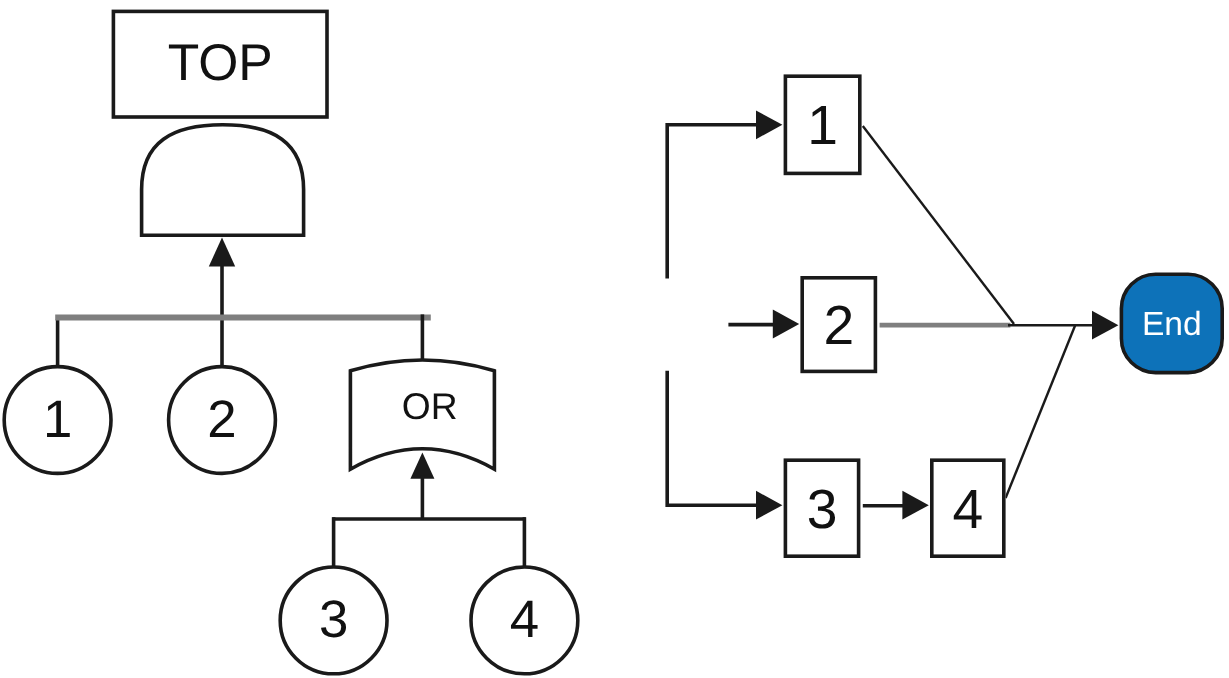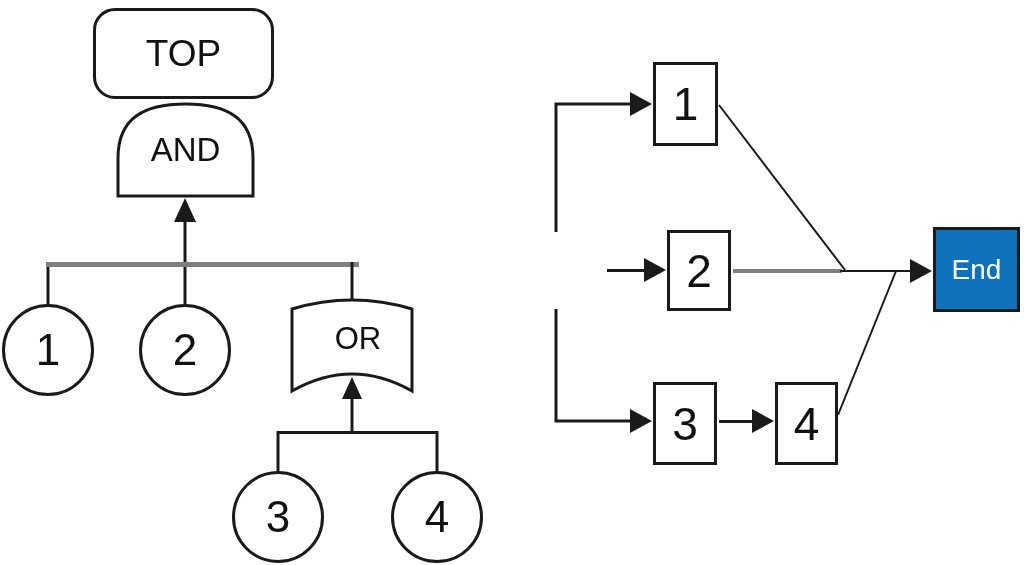--- a/index.html
+++ b/index.html
@@ -10,21 +10,21 @@
   }
   *{box-sizing:border-box;margin:0;padding:0;}
   body{background:#ffffff;font-family:"Liberation Sans",sans-serif;}
   .stage{position:relative;width:1024px;height:565px;background:#ffffff;overflow:hidden;}
   .layer{position:absolute;left:0;top:0;width:1024px;height:565px;pointer-events:none;}
   .abs{position:absolute;display:flex;align-items:center;justify-content:center;}
   .box{border:3px solid var(--line-black);background:#ffffff;color:var(--text-dark);}
   .circle{border:3px solid var(--line-black);border-radius:50%;background:#ffffff;color:var(--text-dark);}
   .blue-node{border:3px solid var(--line-black);background:var(--node-blue);color:#ffffff;}
   .gate-label{color:var(--text-dark);}
-  .t-top{font-size:37px;border-radius:22px;}
+  .t-top{font-size:43px;}
   .t-and{font-size:33px;}
   .t-or{font-size:31px;}
   .t-ev{font-size:44px;}
   .t-blk{font-size:46px;}
   .t-se{font-size:28px;}
   
   .ln{stroke:var(--line-black);stroke-width:3;fill:none;}
   .ln-thin{stroke:var(--line-black);stroke-width:2;fill:none;}
   .ln-gray{stroke:var(--bus-gray);stroke-width:5;fill:none;}
   .ln-gray4{stroke:var(--bus-gray);stroke-width:4;fill:none;}
@@ -64,23 +64,20 @@
     <line class="ln-thin" x1="840" y1="271" x2="914" y2="271"></line>
     <line class="ln-thin" x1="719" y1="105" x2="845" y2="270"></line>
     <line class="ln-thin" x1="838" y1="415" x2="896" y2="271"></line>
     <polygon class="ah" points="932,271 910,259 910,283"></polygon>
   </svg>
 
   <div class="abs box t-top" style="left:93px;top:8px;width:181px;height:91px;">
     <span>TOP</span>
   </div>
 
-  <div class="abs gate-label t-and" style="left:118px;top:104px;width:135px;height:92px;">
-    <span>AND</span>
-  </div>
 
   <div class="abs gate-label t-or" style="left:292px;top:306px;width:120px;height:66px;padding-left:12px;">
     <span>OR</span>
   </div>
 
   <div class="abs circle t-ev" style="left:2px;top:304px;width:92px;height:92px;">
     <span>1</span>
   </div>
   <div class="abs circle t-ev" style="left:139px;top:304px;width:92px;height:92px;">
     <span>2</span>
@@ -99,17 +96,17 @@
   <div class="abs box t-blk" style="left:667px;top:230px;width:64px;height:81px;">
     <span>2</span>
   </div>
   <div class="abs box t-blk" style="left:653px;top:382px;width:64px;height:83px;">
     <span>3</span>
   </div>
   <div class="abs box t-blk" style="left:775px;top:382px;width:63px;height:83px;">
     <span>4</span>
   </div>
 
-  <div class="abs blue-node t-se" style="left:933px;top:227px;width:87px;height:85px;">
+  <div class="abs blue-node t-se" style="left:933px;top:227px;width:87px;height:85px;border-radius:30px;">
     <span>End</span>
   </div>
 
 </div>
 
 </body></html>

